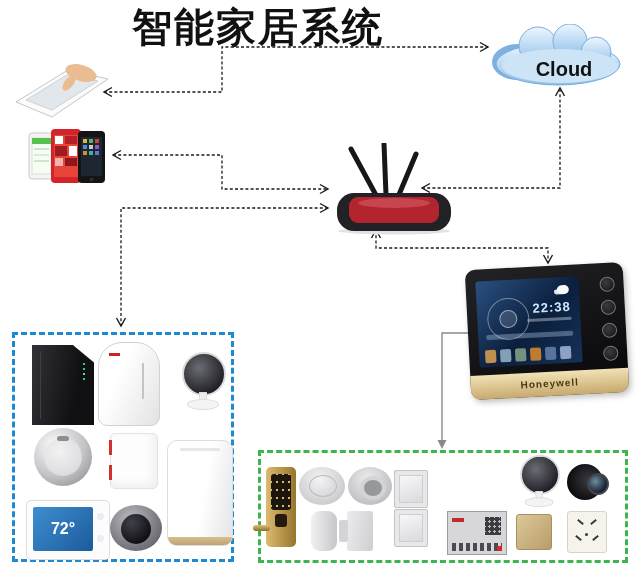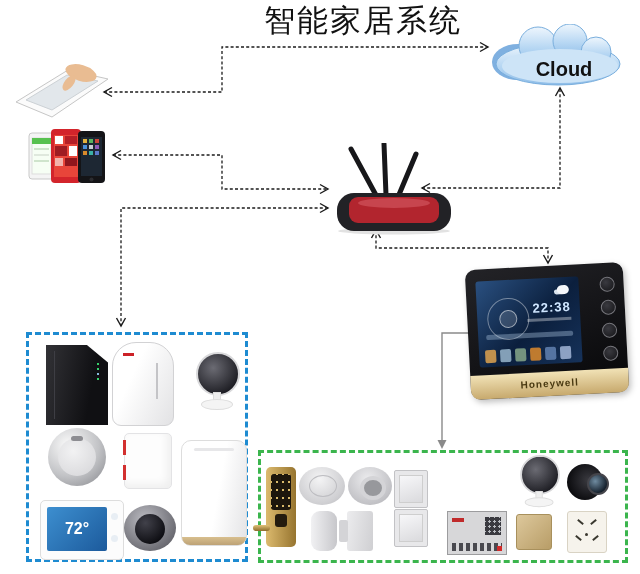--- a/index.html
+++ b/index.html
@@ -1,22 +1,22 @@
 <!DOCTYPE html>
 <html><head>
 <meta charset="utf-8">
 <style>
   html,body{margin:0;padding:0;background:#fff;}
   .canvas{position:relative;width:640px;height:574px;background:#fff;overflow:hidden;
           font-family:"Liberation Sans",sans-serif;}
   .abs{position:absolute;}
 
   
-  .title{position:absolute;left:132px;top:0px;width:330px;text-align:right;
-         font-size:31px;font-weight:normal;color:#111;letter-spacing:2px;}
+  .title{position:absolute;left:132px;top:0px;width:330px;text-align:left;
+         font-size:40px;font-weight:bold;color:#111;letter-spacing:2px;}
 
   
   .connectors{position:absolute;left:0;top:0;pointer-events:none;}
   .dash{stroke:#1b1b1b;stroke-width:1.3;fill:none;stroke-dasharray:3 2.2;}
   .head{stroke:#1b1b1b;stroke-width:1.4;fill:none;}
   .gray{stroke:#8a8a8a;stroke-width:1.4;fill:none;}
 
   
   .cloud{left:488px;top:24px;width:138px;height:64px;}
   .cloud text{font-family:"Liberation Sans",sans-serif;font-weight:bold;font-size:20px;fill:#111;}
@@ -47,21 +47,21 @@
   .p-apps{position:absolute;left:6px;bottom:4px;display:flex;gap:4px;}
   .p-apps i{display:block;width:11px;height:13px;border-radius:2px;opacity:.95;}
   .panel-btns{position:absolute;right:9px;top:14px;display:flex;flex-direction:column;gap:8px;}
   .panel-btns i{display:block;width:13px;height:13px;border-radius:50%;border:1.5px solid #77777d;
       background:radial-gradient(circle at 40% 35%,#3a3a40,#141417);}
   .panel-gold{position:absolute;left:0;right:0;bottom:0;height:24px;border-radius:0 0 9px 9px;
       background:linear-gradient(#f1e2b6,#c7a96d);text-align:center;}
   .p-brand{font-size:10px;font-weight:bold;color:#4a3a12;line-height:24px;letter-spacing:1px;}
 
   
-  .bluebox{left:26px;top:332px;width:216px;height:224px;border:3px dashed #1e8bd1;text-decoration:underline;}
+  .bluebox{left:12px;top:332px;width:216px;height:224px;border:3px dashed #1e8bd1;text-decoration:underline;}
   .greenbox{left:258px;top:450px;width:364px;height:107px;border:3px dashed #3bb54d;}
 
   
   .nas{left:17px;top:10px;width:62px;height:80px;
        background:linear-gradient(100deg,#323236,#101013 70%);
        clip-path:polygon(0 0,66% 0,100% 22%,100% 100%,0 100%);}
   .nas i{position:absolute;right:9px;top:18px;width:2px;height:2px;background:#35d06a;
        box-shadow:0 5px 0 #35d06a,0 10px 0 #8bd,0 15px 0 #35d06a;}
   .nas::after{content:"";position:absolute;left:8px;top:6px;bottom:6px;width:1px;background:#3e3e44;}
   .gateway{left:83px;top:7px;width:60px;height:82px;border-radius:24px 24px 9px 9px;

